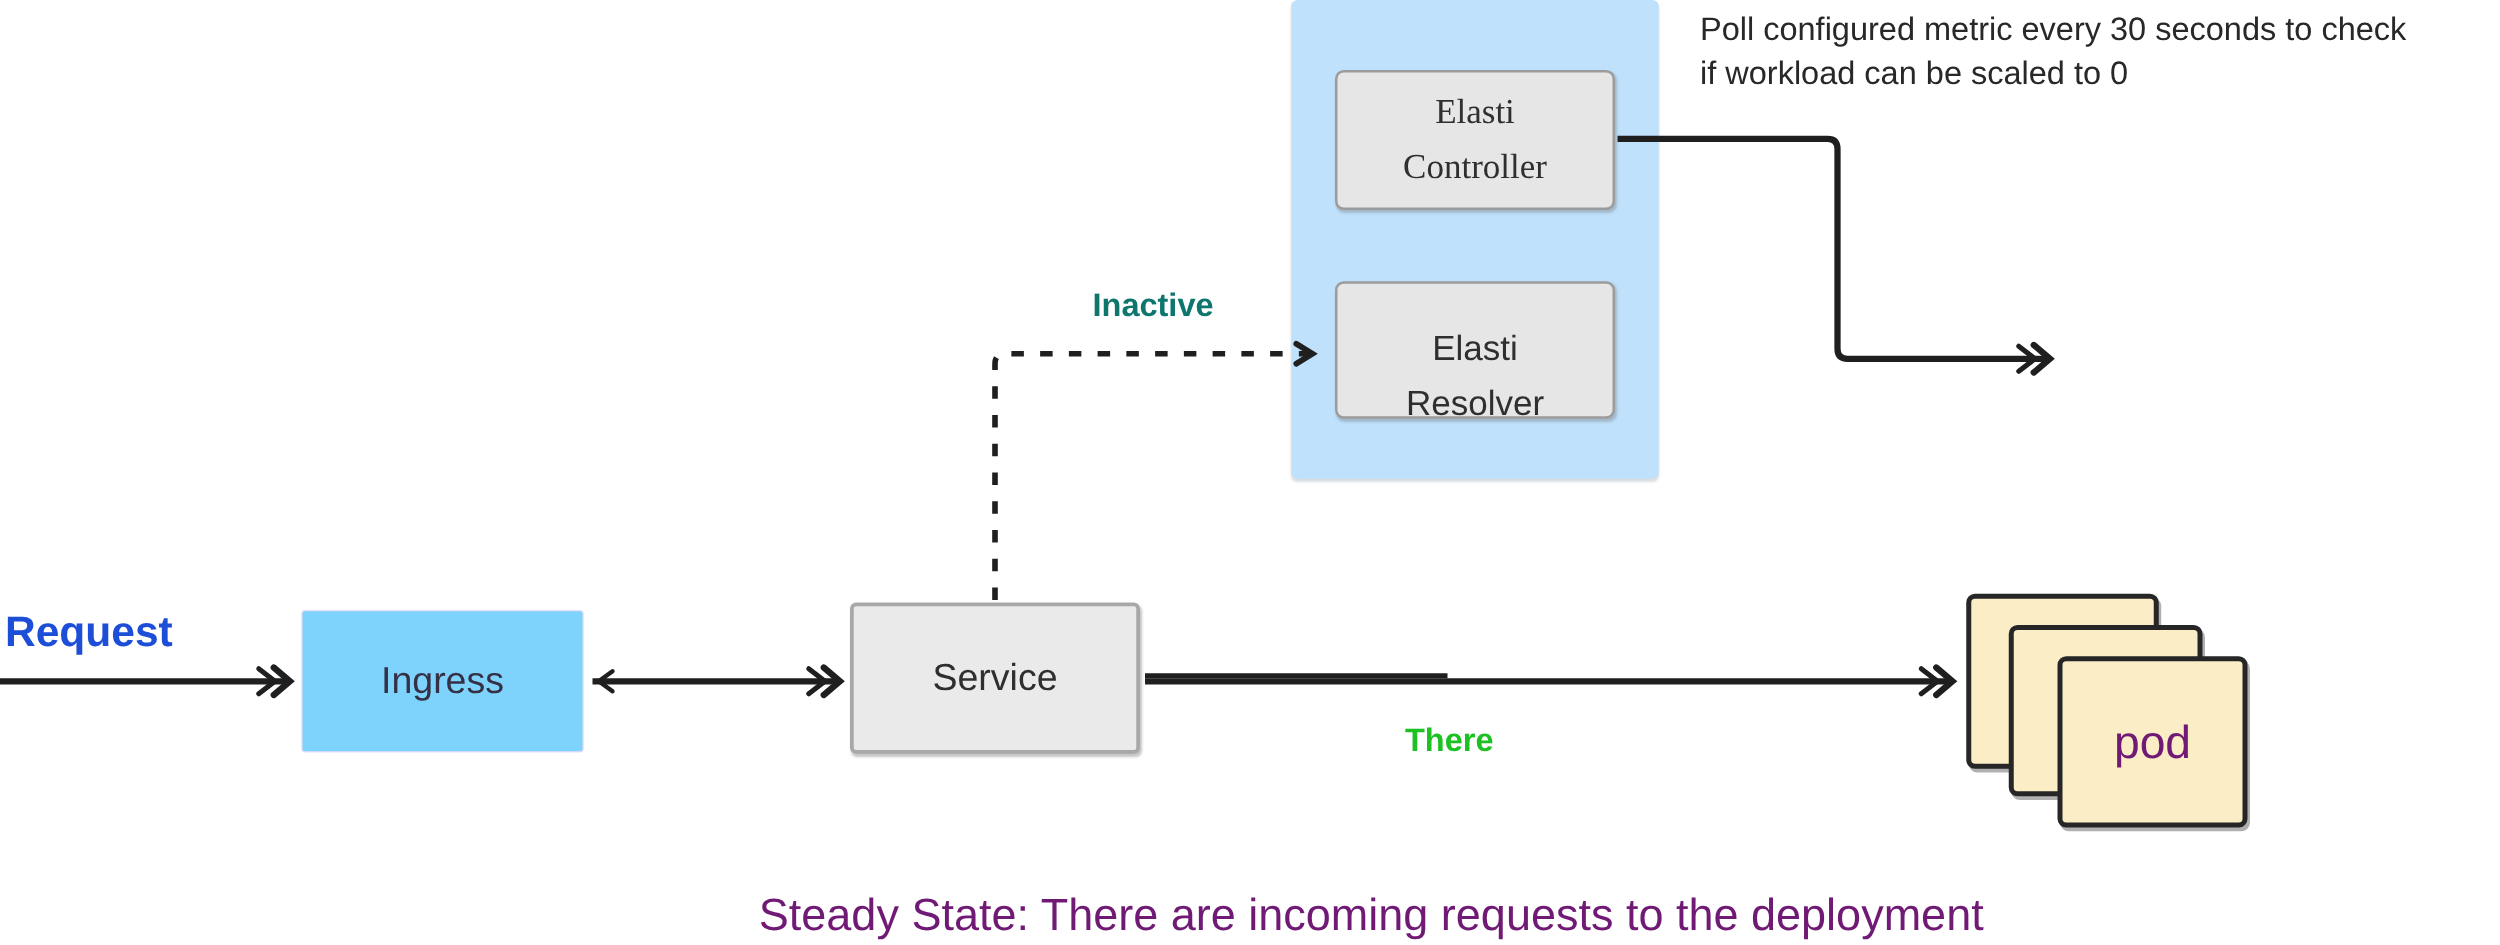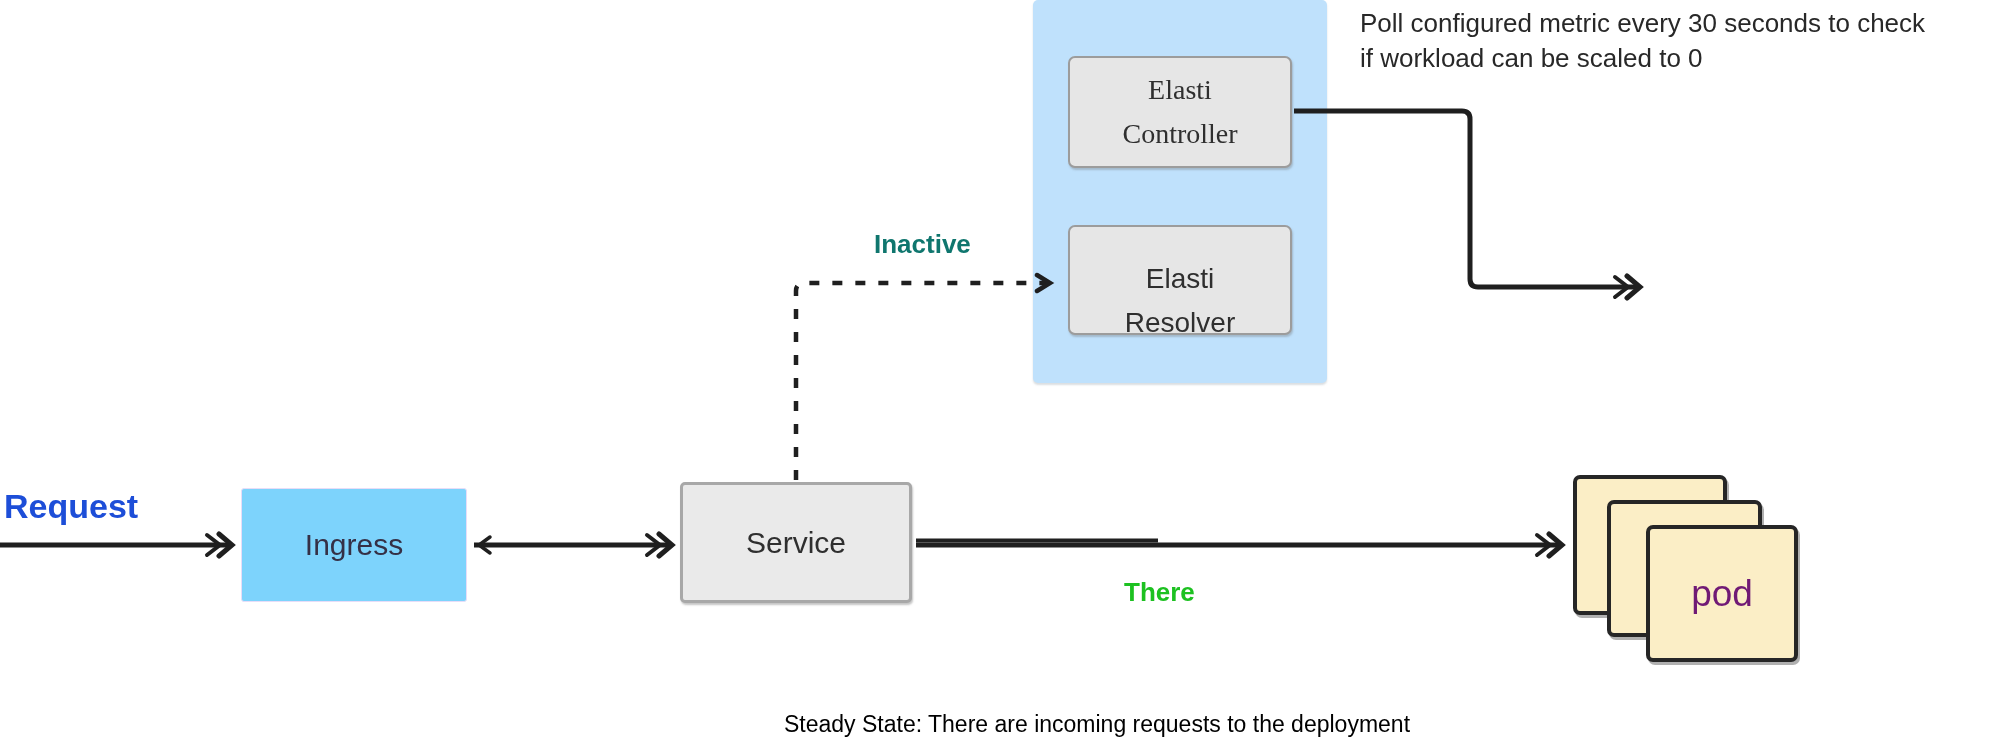--- a/index.html
+++ b/index.html
@@ -41,21 +41,21 @@
     background:#fbeec6;border:4px solid #262626;border-radius:7px;
     box-sizing:border-box;box-shadow:2px 3px 0 rgba(30,30,30,.35);
   }
   .pod-label{
     display:flex;align-items:center;justify-content:center;
     color:#701a75;font-size:37px;width:100%;height:100%;border-radius:13px;
   }
   .lbl{white-space:nowrap;}
   .annot{font-size:26px;line-height:35px;color:#282828;font-weight:500;}
   .edge-label{font-size:26px;font-weight:700;white-space:nowrap;}
-  .caption{font-size:23px;color:#000000;font-weight:500;text-align:center;}
+  .caption{font-size:36px;color:#701a75;font-weight:500;text-align:center;}
   svg{position:absolute;left:0;top:0;}
 </style>
 </head>
 <body>
 
 <div id="canvas">
 
   <div class="abs group" style="left:1033px;top:0px;width:294px;height:383px;"></div>
 
   <svg width="2000" height="756" viewBox="0 0 2000 756">

